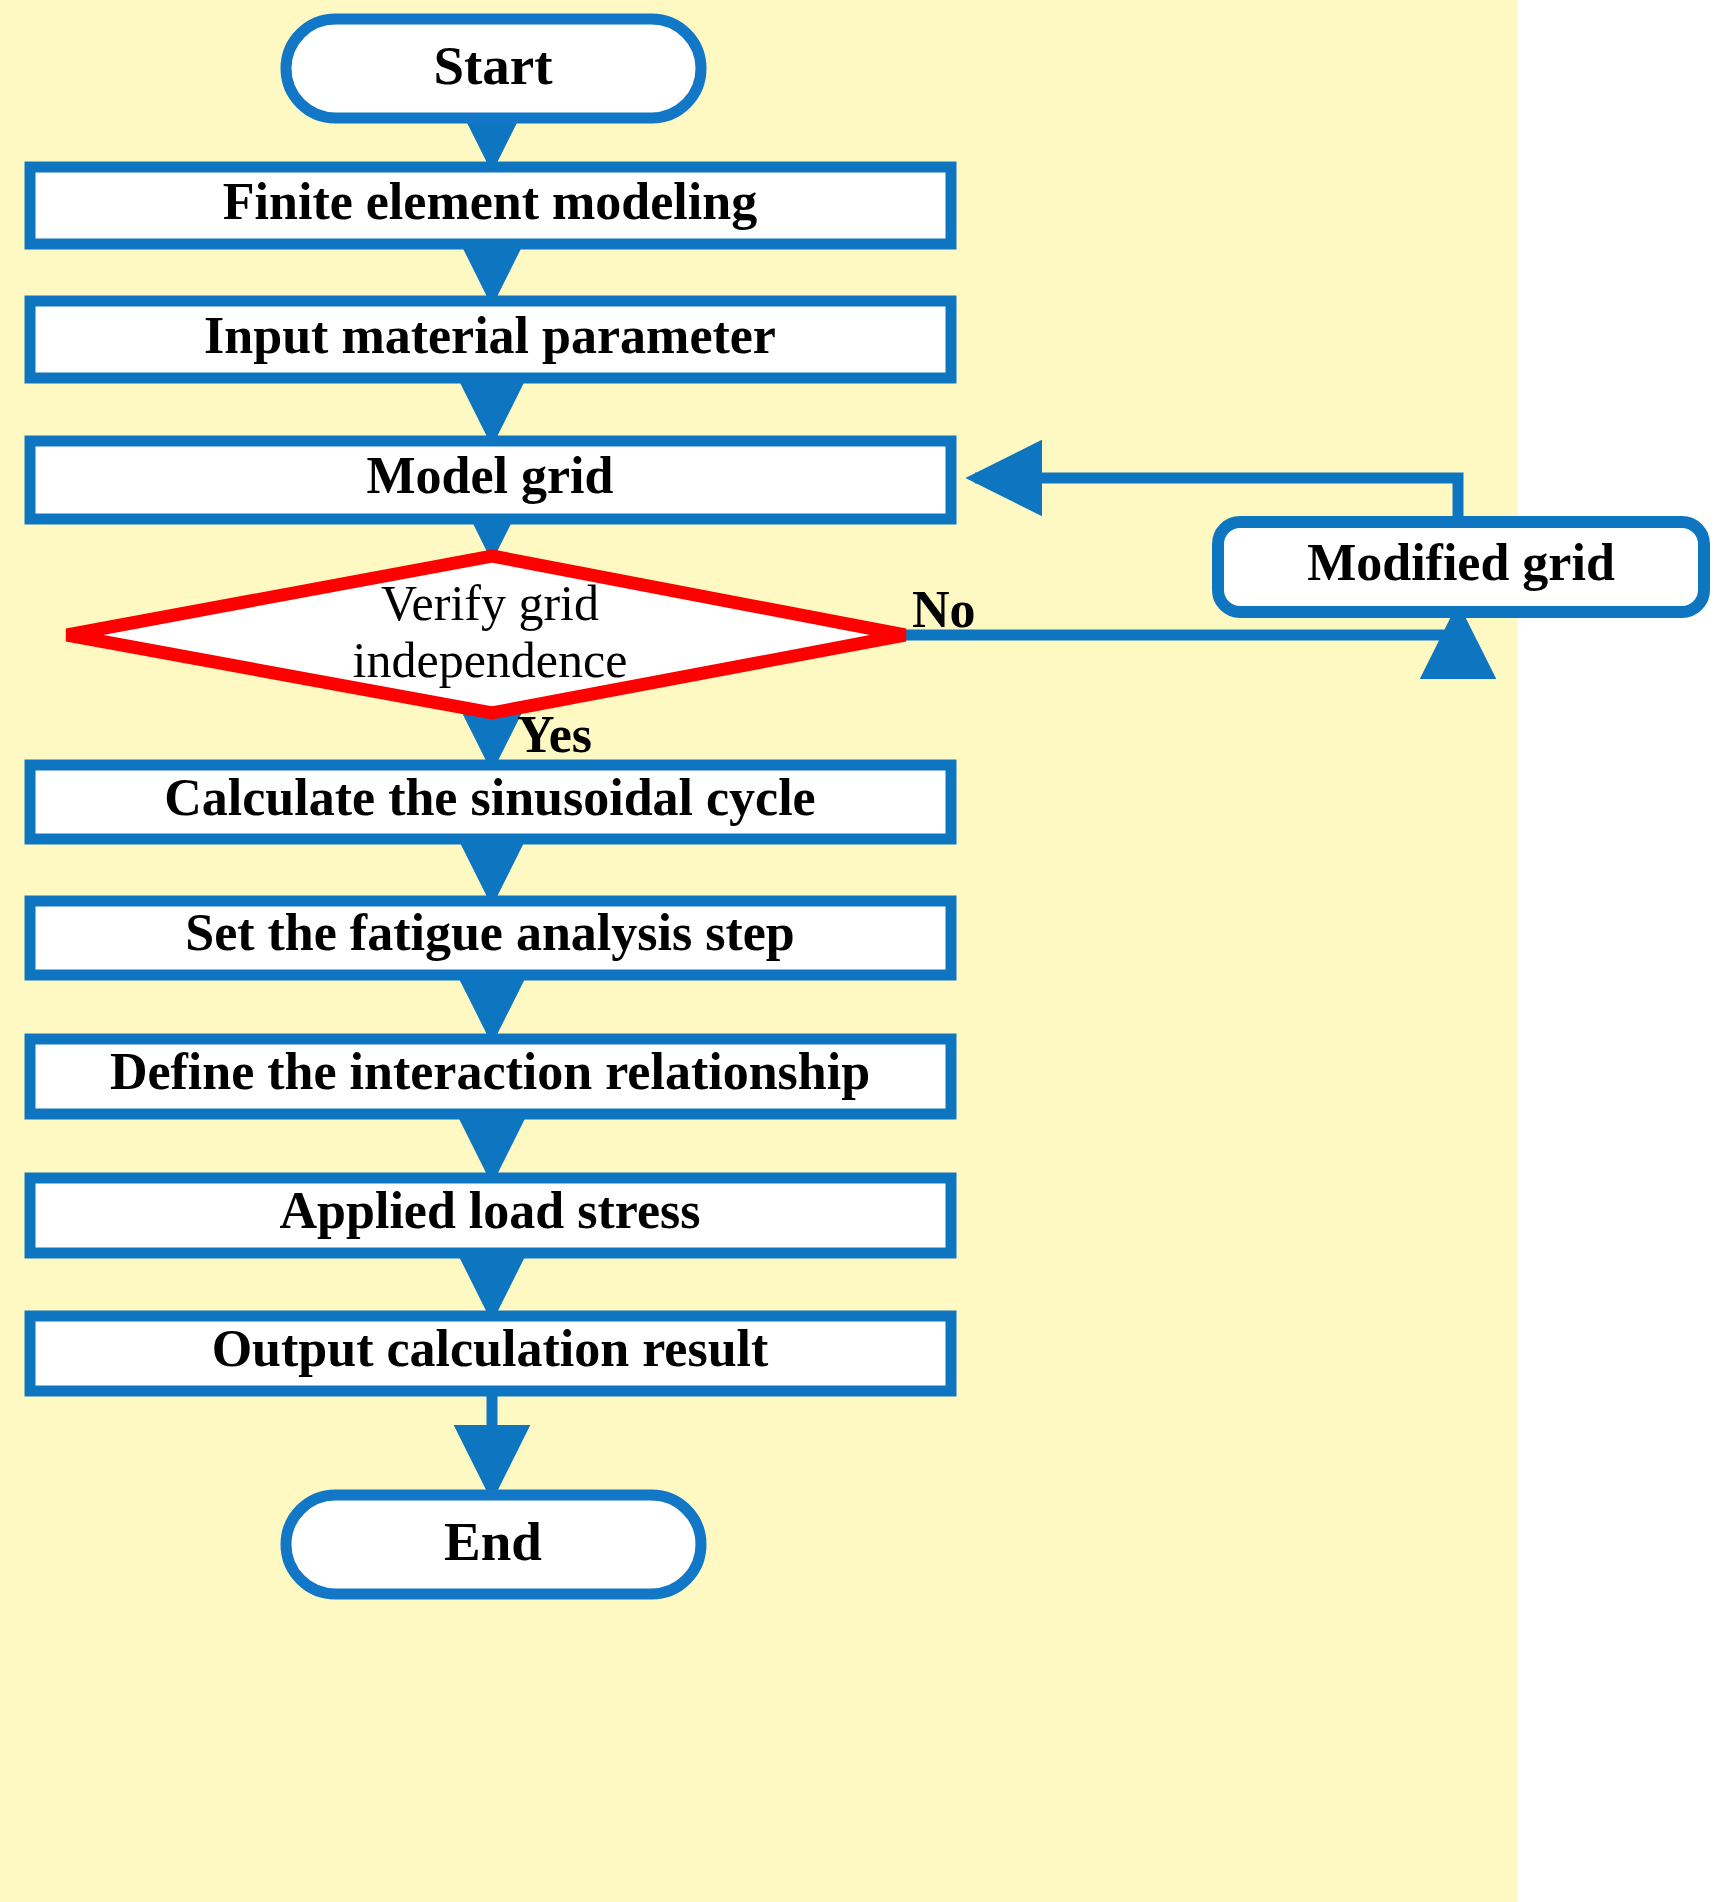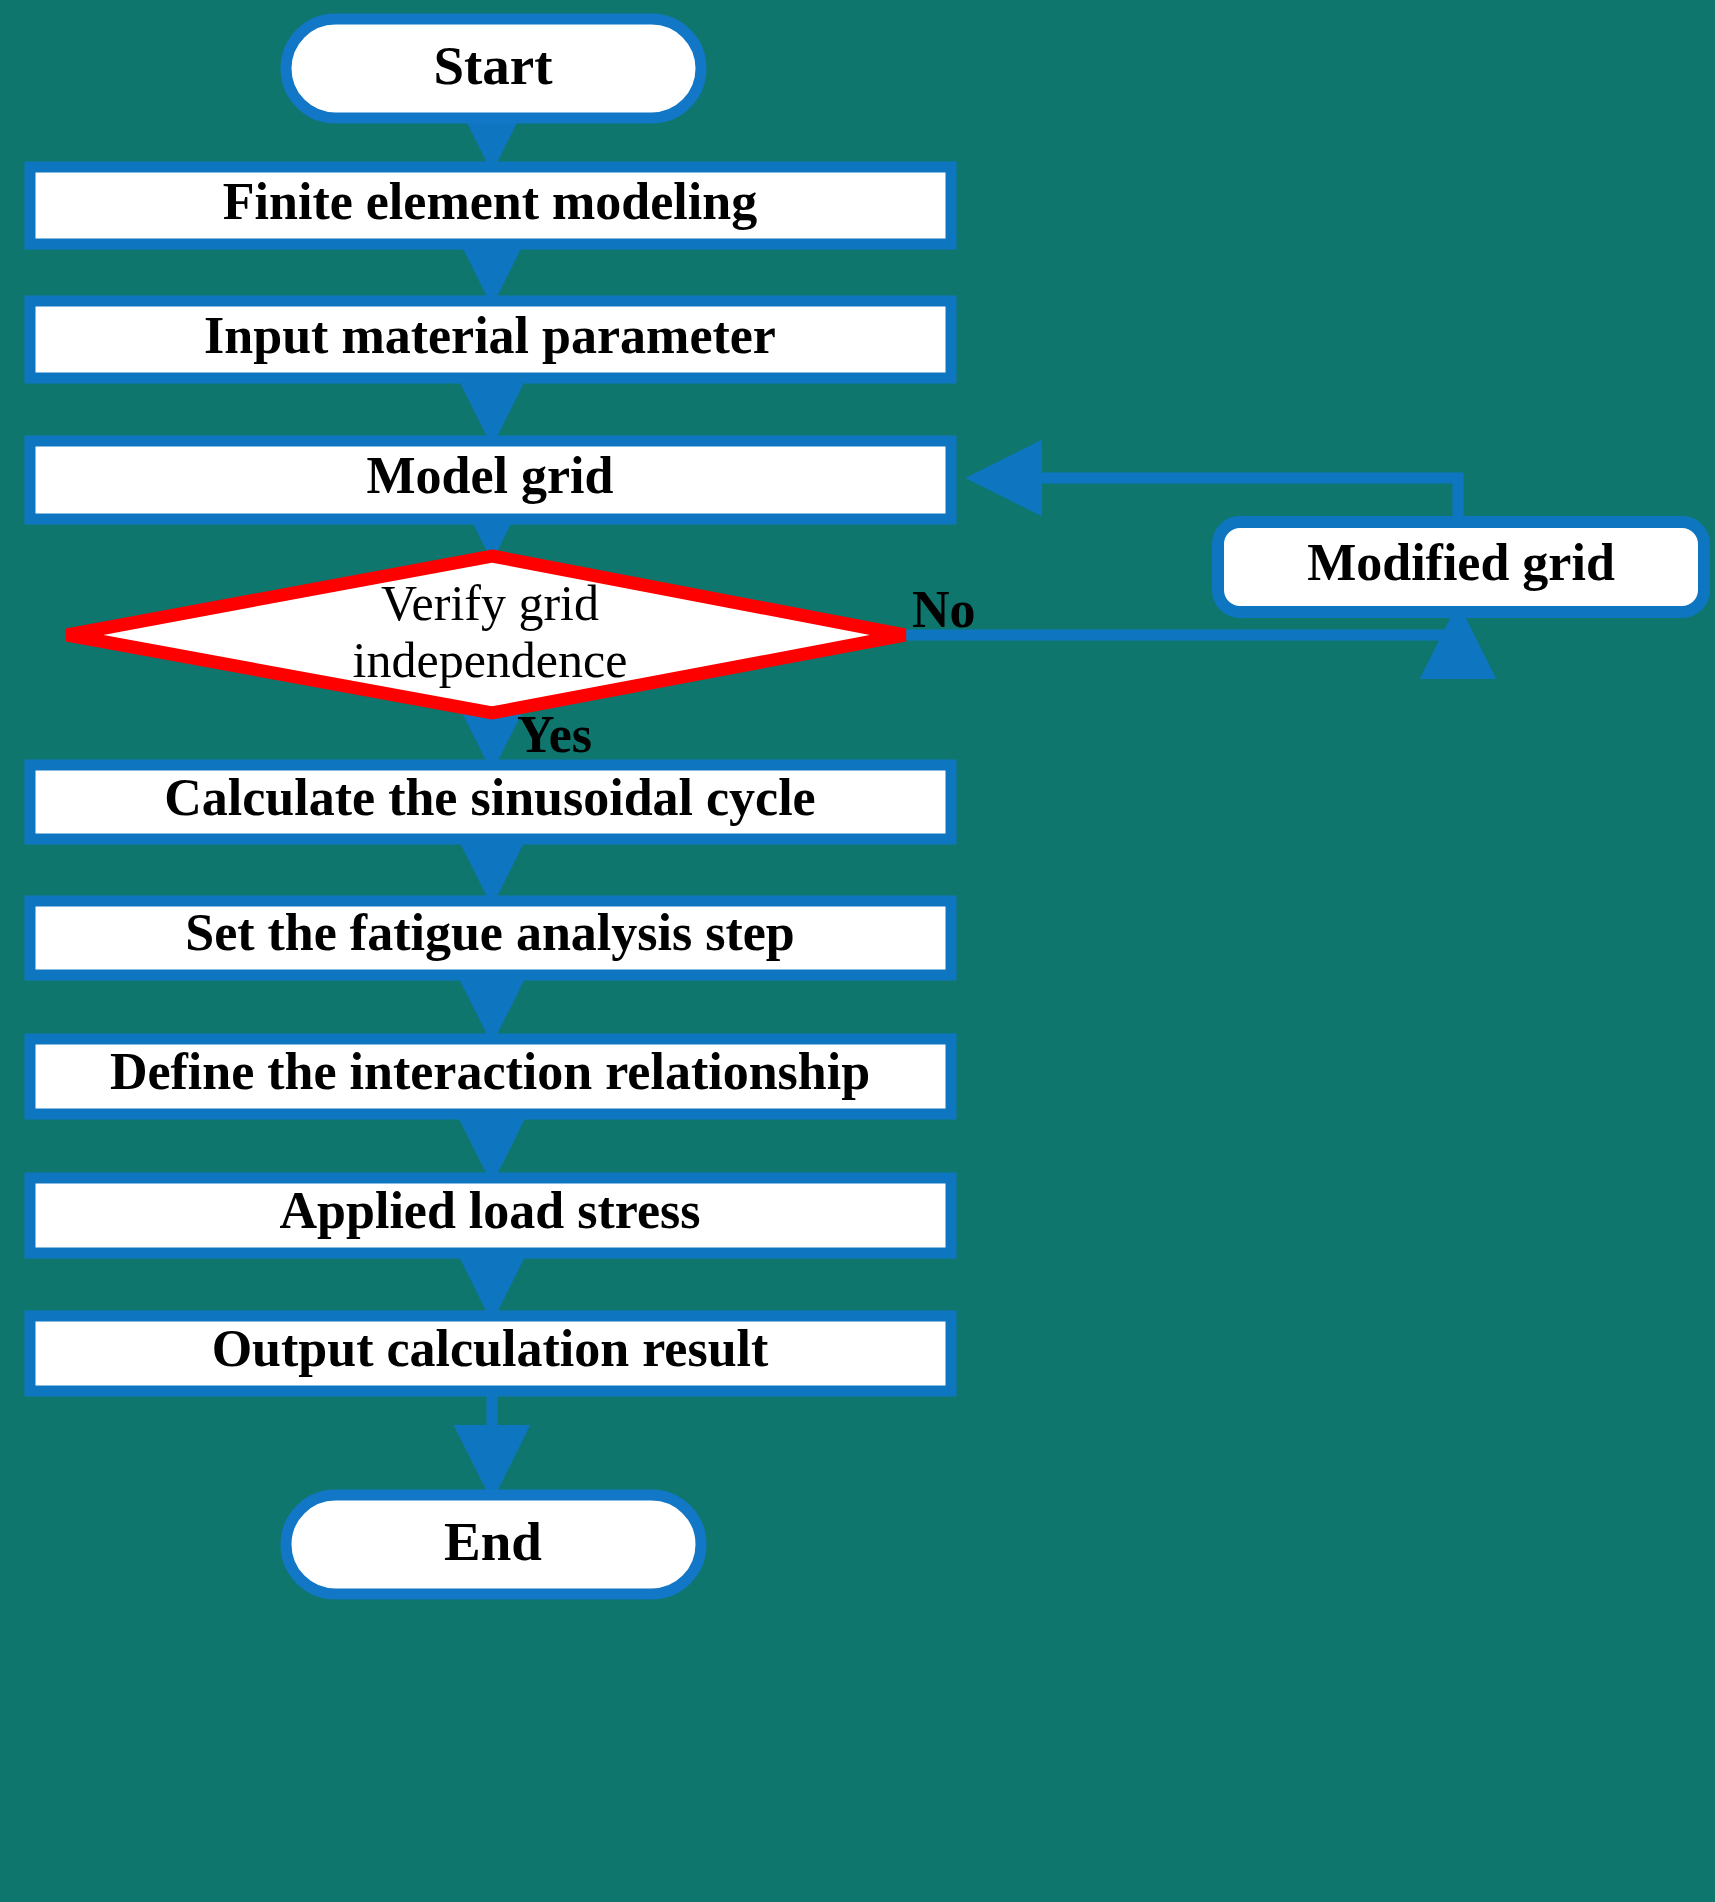--- a/index.html
+++ b/index.html
@@ -9,23 +9,23 @@
     background: #ffffff;
   }
   body {
     width: 1715px;
     height: 1902px;
     font-family: "Liberation Serif", "DejaVu Serif", serif;
     overflow: hidden;
   }
   #flow-root {
     position: relative;
-    width: 1715px;
+    width: 1518px;
     height: 1902px;
-    background: #0f766e;
+    background: #fef9c3;
   }
   svg.flow-canvas {
     position: absolute;
     left: 0;
     top: 0;
     width: 1715px;
     height: 1902px;
     display: block;
   }
   .node-text {

